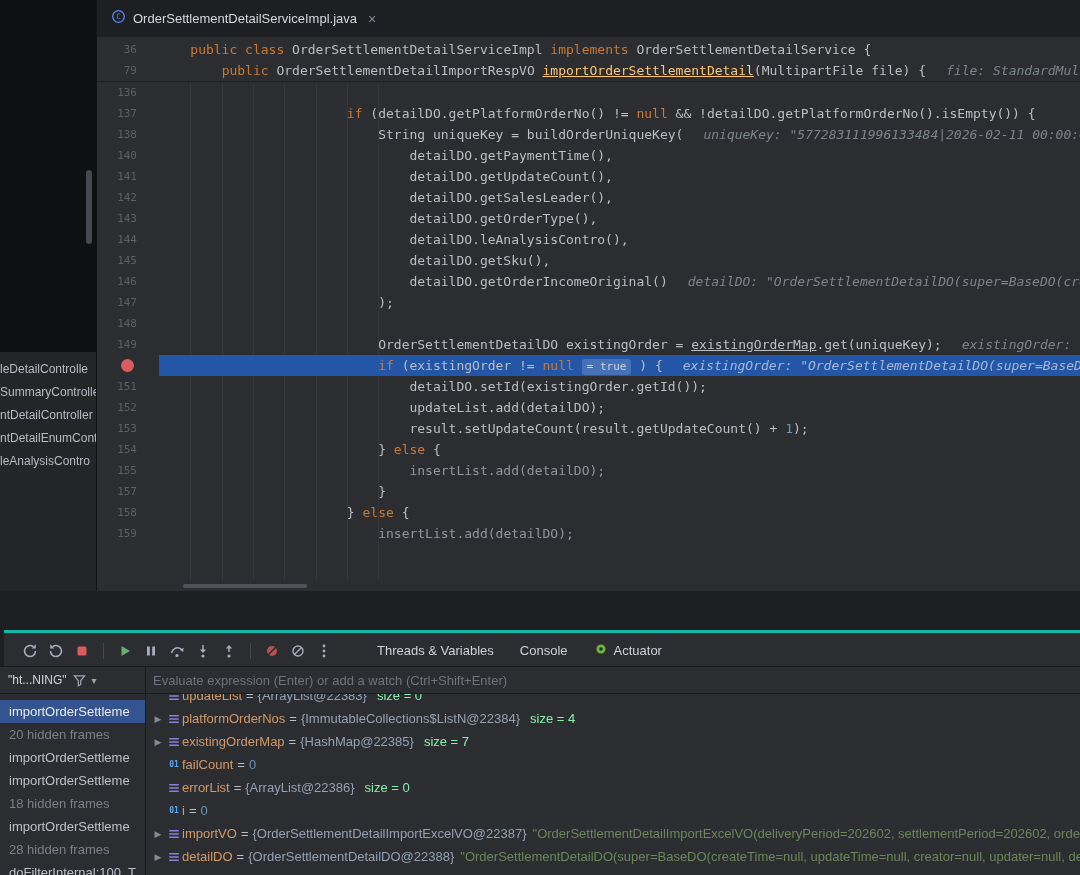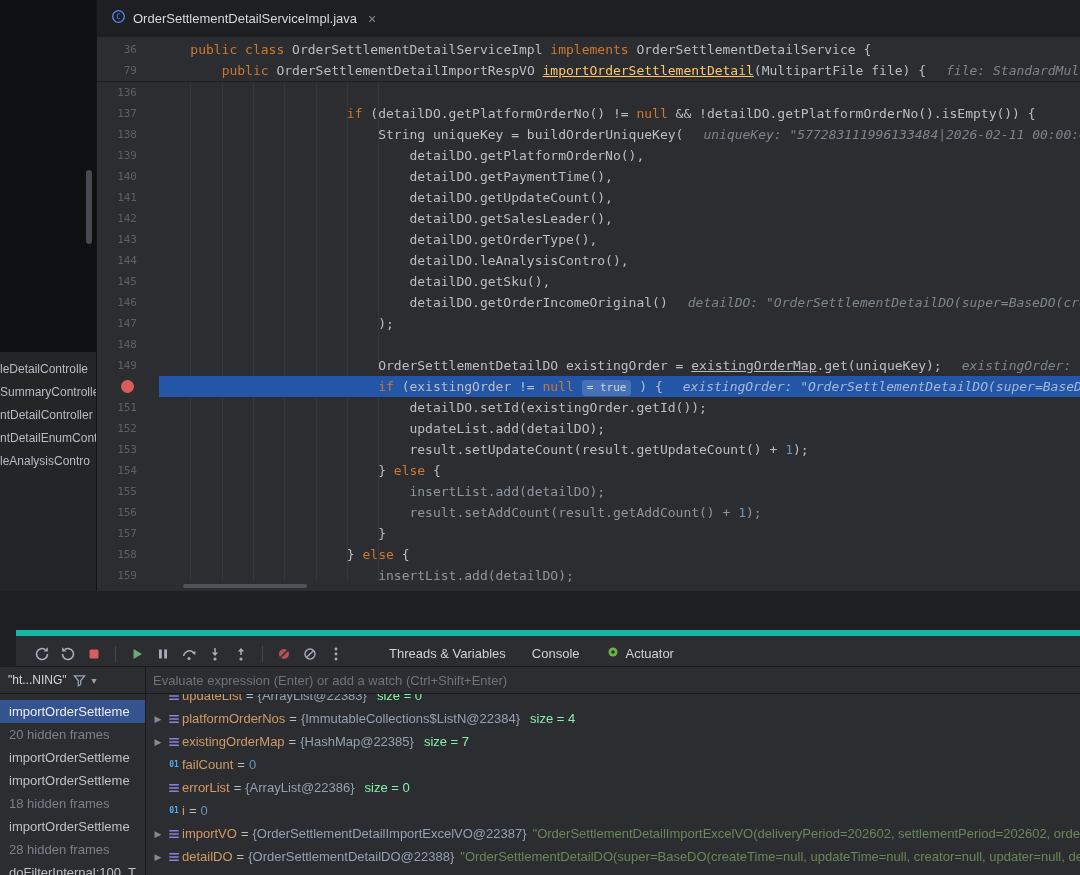--- a/index.html
+++ b/index.html
@@ -38,21 +38,21 @@
   .h{font-style:italic;color:#7d858d;padding-left:20px;}
   .line.exec .h{color:#a6b8d8;}
   .chip{display:inline-block;background:rgba(255,255,255,.16);color:#ccd6e4;border-radius:3px;padding:0 5px;font-size:11px;line-height:16px;}
   .hscroll{position:absolute;left:0;right:0;bottom:2px;height:5px;}
   .hthumb{position:absolute;left:86px;width:124px;height:4px;border-radius:2px;background:#50545a;}
 
   
   .gapband{position:absolute;left:0;top:591px;right:0;height:39px;background:#1e1f22;}
 
   
-  .dbg-toolbar{position:absolute;left:16px;top:630px;right:0;height:36px;background:#2b2d30;display:flex;align-items:center;border-top:6px solid #14b8a6;}
+  .dbg-toolbar{position:absolute;left:4px;top:630px;right:0;height:36px;background:#2b2d30;display:flex;align-items:center;border-top:3px solid #14b8a6;}
   .dbg-icons{display:flex;align-items:center;gap:2px;padding-left:14px;}
   .dbtn{width:24px;height:24px;display:flex;align-items:center;justify-content:center;background:none;border:none;padding:0;cursor:pointer;}
   .sep{width:1px;height:16px;background:#45484d;margin:0 7px;}
   .dbg-tabs{display:flex;height:100%;margin-left:28px;}
   .dtab{display:flex;align-items:center;gap:6px;padding:0 13px;font-size:13px;color:#ced2d9;box-sizing:border-box;border-bottom:2px solid transparent;cursor:pointer;white-space:nowrap;}
   .dtab.active{border-bottom-color:var(--c-accent,#3574f0);}
 
   
   .dbg-headrow{position:absolute;left:0;top:666px;right:0;height:28px;background:#2b2d30;border-top:1px solid #1a1b1e;border-bottom:1px solid #1a1b1e;box-sizing:border-box;display:flex;}
   .thread-sel{flex:0 0 146px;display:flex;align-items:center;gap:5px;padding-left:8px;box-sizing:border-box;border-right:1px solid #1a1b1e;cursor:pointer;}
@@ -140,24 +140,20 @@
         </div>
         <div class="line">
           <span class="g">137</span>
           <pre class="codeln">                        <span class="k">if </span><span class="t">(detailDO.getPlatformOrderNo() != </span><span class="k">null</span><span class="t"> &amp;&amp; !detailDO.getPlatformOrderNo().isEmpty()) {</span></pre>
         </div>
         <div class="line">
           <span class="g">138</span>
           <pre class="codeln">                            <span class="t">String uniqueKey = buildOrderUniqueKey(</span><span class="h">uniqueKey: "577283111996133484|2026-02-11 00:00:00|</span></pre>
         </div>
         <div class="line">
-          <span class="g">139</span>
-          <pre class="codeln">                                <span class="t">detailDO.getPlatformOrderNo(),</span></pre>
-        </div>
-        <div class="line">
           <span class="g">140</span>
           <pre class="codeln">                                <span class="t">detailDO.getPaymentTime(),</span></pre>
         </div>
         <div class="line">
           <span class="g">141</span>
           <pre class="codeln">                                <span class="t">detailDO.getUpdateCount(),</span></pre>
         </div>
         <div class="line">
           <span class="g">142</span>
           <pre class="codeln">                                <span class="t">detailDO.getSalesLeader(),</span></pre>
@@ -208,24 +204,20 @@
           <span class="g">153</span>
           <pre class="codeln">                                <span class="t">result.setUpdateCount(result.getUpdateCount() + </span><span class="n">1</span><span class="t">);</span></pre>
         </div>
         <div class="line">
           <span class="g">154</span>
           <pre class="codeln">                            <span class="t">} </span><span class="k">else</span><span class="t"> {</span></pre>
         </div>
         <div class="line">
           <span class="g">155</span>
           <pre class="codeln">                                <span class="d">insertList.add(detailDO);</span></pre>
-        </div>
-        <div class="line">
-          <span class="g">156</span>
-          <pre class="codeln">                                <span class="d">result.setAddCount(result.getAddCount() + </span><span class="n">1</span><span class="d">);</span></pre>
         </div>
         <div class="line">
           <span class="g">157</span>
           <pre class="codeln">                            <span class="t">}</span></pre>
         </div>
         <div class="line">
           <span class="g">158</span>
           <pre class="codeln">                        <span class="t">} </span><span class="k">else</span><span class="t"> {</span></pre>
         </div>
         <div class="line">

